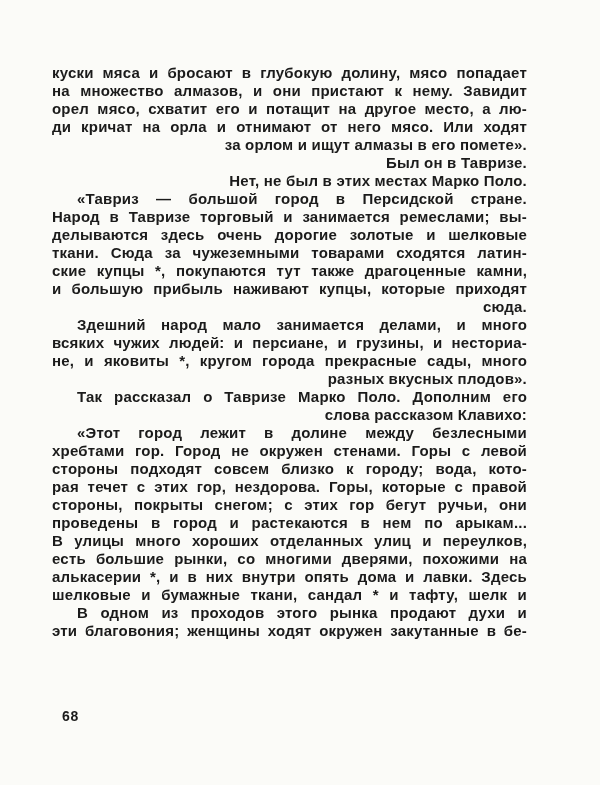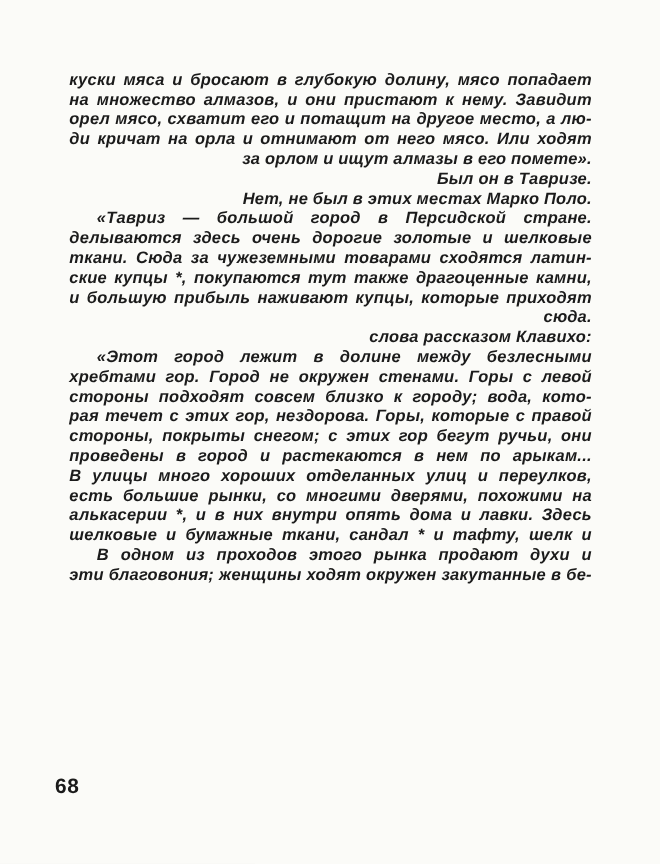--- a/index.html
+++ b/index.html
@@ -11,49 +11,48 @@
     background: #f4f4f1;
     font-family: "Liberation Sans", "DejaVu Sans", sans-serif;
   }
   .page {
     position: absolute;
     inset: 0;
     background: #fbfbf8;
   }
   .text-block {
     position: absolute;
-    left: 63px;
+    left: 52px;
     top: 64px;
     width: 475px;
-    font-style: italic;
   }
   .paragraph { margin: 0; padding: 0; }
   .line {
     height: 18px;
     line-height: 18px;
     font-size: 15px;
     font-weight: 700;
     color: #1b1b1b;
     letter-spacing: 0.2px;
     text-align: right;
   }
   .line.just {
     text-align: justify;
     text-align-last: justify;
   }
   .line.indent {
     text-indent: 25px;
   }
   .page-number {
     position: absolute;
-    left: 50px;
+    left: 62px;
     top: 707px;
     height: 18px;
     line-height: 18px;
-    font-size: 19px;
+    font-size: 14px;
     font-weight: 700;
     color: #1b1b1b;
     letter-spacing: 0.6px;
   }
 </style>
 </head>
 <body>
 
 <div class="page">
   <div class="text-block">
@@ -65,27 +64,35 @@
         <div class="line">за орлом и ищут алмазы в его помете».</div>
       </div>
       <div class="paragraph">
         <div class="line indent">Был он в Тавризе.</div>
       </div>
       <div class="paragraph">
         <div class="line indent">Нет, не был в этих местах Марко Поло.</div>
       </div>
       <div class="paragraph">
         <div class="line just indent">«Тавриз — большой город в Персидской стране.</div>
+        <div class="line just">Народ в Тавризе торговый и занимается ремеслами; вы-</div>
         <div class="line just">делываются здесь очень дорогие золотые и шелковые</div>
         <div class="line just">ткани. Сюда за чужеземными товарами сходятся латин-</div>
         <div class="line just">ские купцы *, покупаются тут также драгоценные камни,</div>
         <div class="line just">и большую прибыль наживают купцы, которые приходят</div>
         <div class="line">сюда.</div>
       </div>
       <div class="paragraph">
+        <div class="line just indent">Здешний народ мало занимается делами, и много</div>
+        <div class="line just">всяких чужих людей: и персиане, и грузины, и несториа-</div>
+        <div class="line just">не, и яковиты *, кругом города прекрасные сады, много</div>
+        <div class="line">разных вкусных плодов».</div>
+      </div>
+      <div class="paragraph">
+        <div class="line just indent">Так рассказал о Тавризе Марко Поло. Дополним его</div>
         <div class="line">слова рассказом Клавихо:</div>
       </div>
       <div class="paragraph">
         <div class="line just indent">«Этот город лежит в долине между безлесными</div>
         <div class="line just">хребтами гор. Город не окружен стенами. Горы с левой</div>
         <div class="line just">стороны подходят совсем близко к городу; вода, кото-</div>
         <div class="line just">рая течет с этих гор, нездорова. Горы, которые с правой</div>
         <div class="line just">стороны, покрыты снегом; с этих гор бегут ручьи, они</div>
         <div class="line just">проведены в город и растекаются в нем по арыкам...</div>
         <div class="line just">В улицы много хороших отделанных улиц и переулков,</div>

